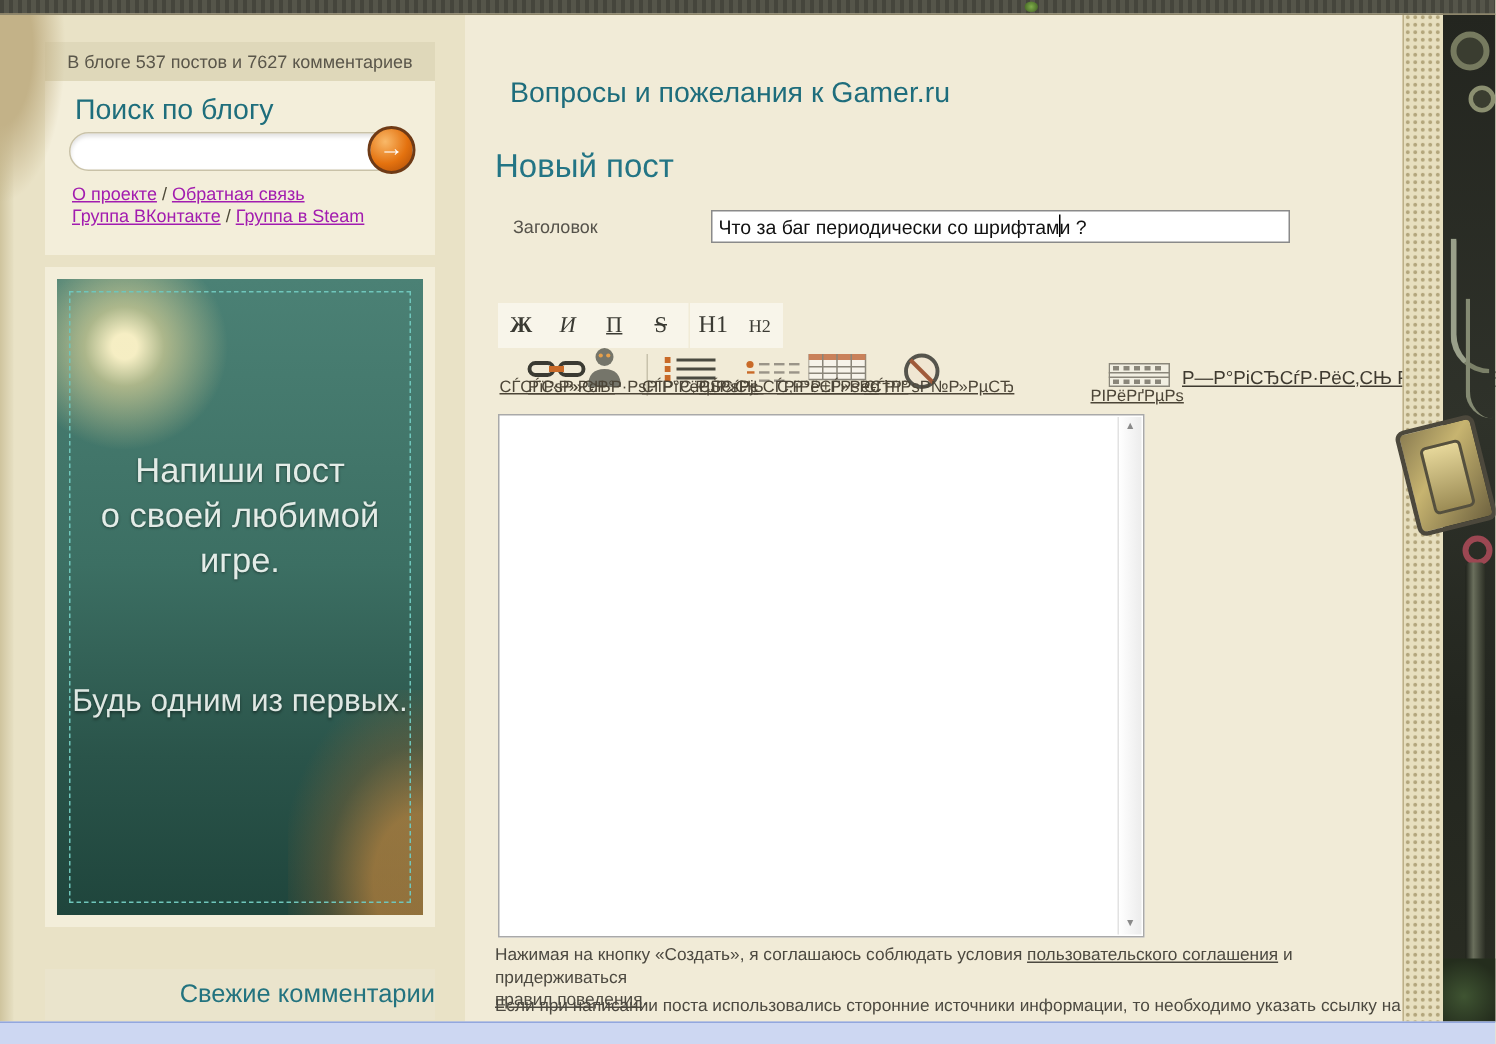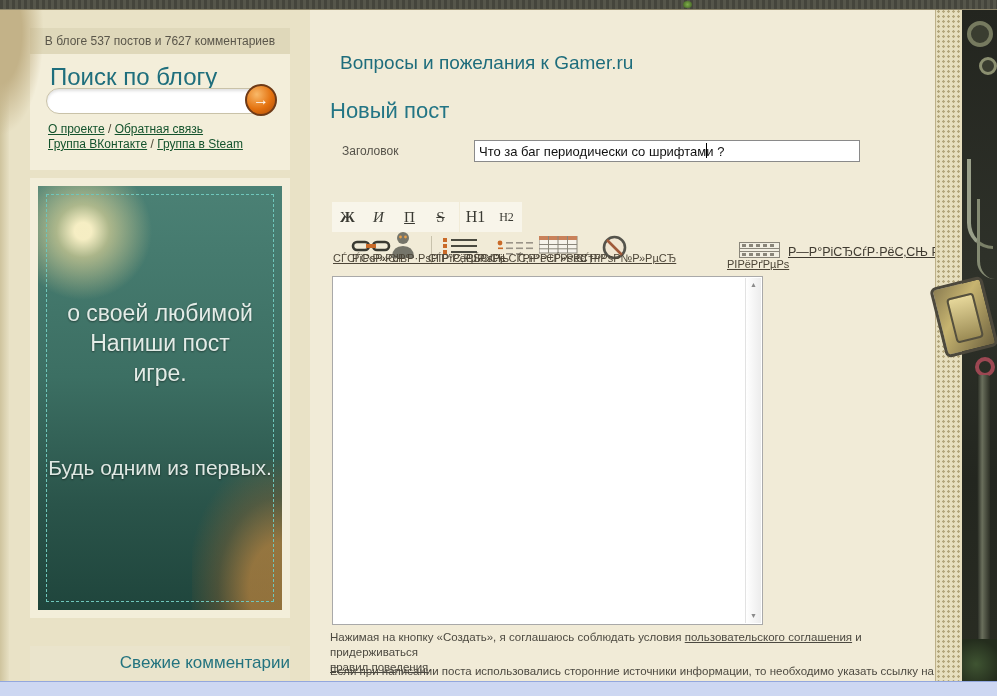--- a/index.html
+++ b/index.html
@@ -48,30 +48,30 @@
     border:4px solid #9c4752;background:rgba(0,0,0,0);box-sizing:border-box}
   .long-pipe{position:absolute;left:42px;top:366px;width:13px;height:274px;
     background:linear-gradient(90deg,#20231c,#6a6f5c 40%,#2c2f25);border-radius:3px}
   .foliage{position:absolute;left:27px;top:630px;width:35px;height:42px;
     background:radial-gradient(circle at 40% 60%,#3f5432,#242d1d 75%)}
 
   
   .stats-bar{left:30px;top:28px;width:260px;height:26px;background:#dfd8ba;
     color:#5a564a;font-size:12px;line-height:26px;text-align:center}
   .search-panel{left:30px;top:54px;width:260px;height:116px;background:#f3eeda}
-  .search-title{left:50px;top:63px;font-size:24px;color:#1e6e7c}
+  .search-title{left:50px;top:63px;font-size:19px;color:#1e6e7c}
   .search-pill{left:46px;top:88px;width:216px;height:24px;background:#fff;
     border:1px solid #c9c2a8;border-radius:13px;
     box-shadow:inset 0 2px 3px rgba(0,0,0,.12)}
   .search-btn{left:245px;top:84px;width:32px;height:32px;border-radius:50%;
     background:radial-gradient(circle at 35% 30%,#f9b969,#e4720f 55%,#a94a08);
     border:2px solid #6e3a16;box-sizing:border-box;color:#fff;font-weight:bold;
     font-size:16px;line-height:27px;text-align:center;cursor:pointer}
   .side-links{left:48px;top:122px;width:236px;font-size:12px;color:#4c4837;line-height:15px}
-  .side-links a{color:#14532d;text-decoration:underline;cursor:pointer}
+  .side-links a{color:#a21caf;text-decoration:underline;cursor:pointer}
   .banner-frame{left:30px;top:178px;width:260px;height:440px;background:#f3eeda}
   .banner{left:38px;top:186px;width:244px;height:424px;cursor:pointer;
     background:linear-gradient(180deg,#4b8175,#3c6f63 45%,#2a544a 75%,#1f453c);overflow:hidden}
   .banner .dash{position:absolute;left:8px;top:8px;right:8px;bottom:8px;
     border:1px dashed #6fc6bb}
   .banner .flare{position:absolute;left:-30px;top:-30px;width:150px;height:150px;
     background:radial-gradient(circle,rgba(255,244,200,.95) 0 8%,rgba(255,230,160,.55) 25%,rgba(255,230,160,0) 65%)}
   .banner .flame{position:absolute;right:-20px;bottom:-10px;width:110px;height:160px;
     background:radial-gradient(ellipse at 80% 80%,rgba(240,150,60,.55) 0 25%,rgba(200,110,40,.25) 50%,rgba(200,110,40,0) 75%)}
   .banner-t1{position:absolute;left:0;top:112px;width:244px;text-align:center;
@@ -182,22 +182,22 @@
     <a>Группа ВКонтакте</a><span> / </span><a>Группа в Steam</a>
   </div>
 </div>
 
 <div class="abs banner-frame"></div>
 <div class="abs banner">
   <div class="flare"></div>
   <div class="flame"></div>
   <div class="dash"></div>
   <div class="banner-t1">
+    <div>Напиши пост</div>
     <div>о своей любимой</div>
-    <div>Напиши пост</div>
     <div>игре.</div>
   </div>
   <div class="banner-t2">
     <div>Будь одним из первых.</div>
   </div>
 </div>
 
 <div class="abs comments-panel">Свежие комментарии</div>
 
 <a class="abs blog-link">Вопросы и пожелания к Gamer.ru</a>

